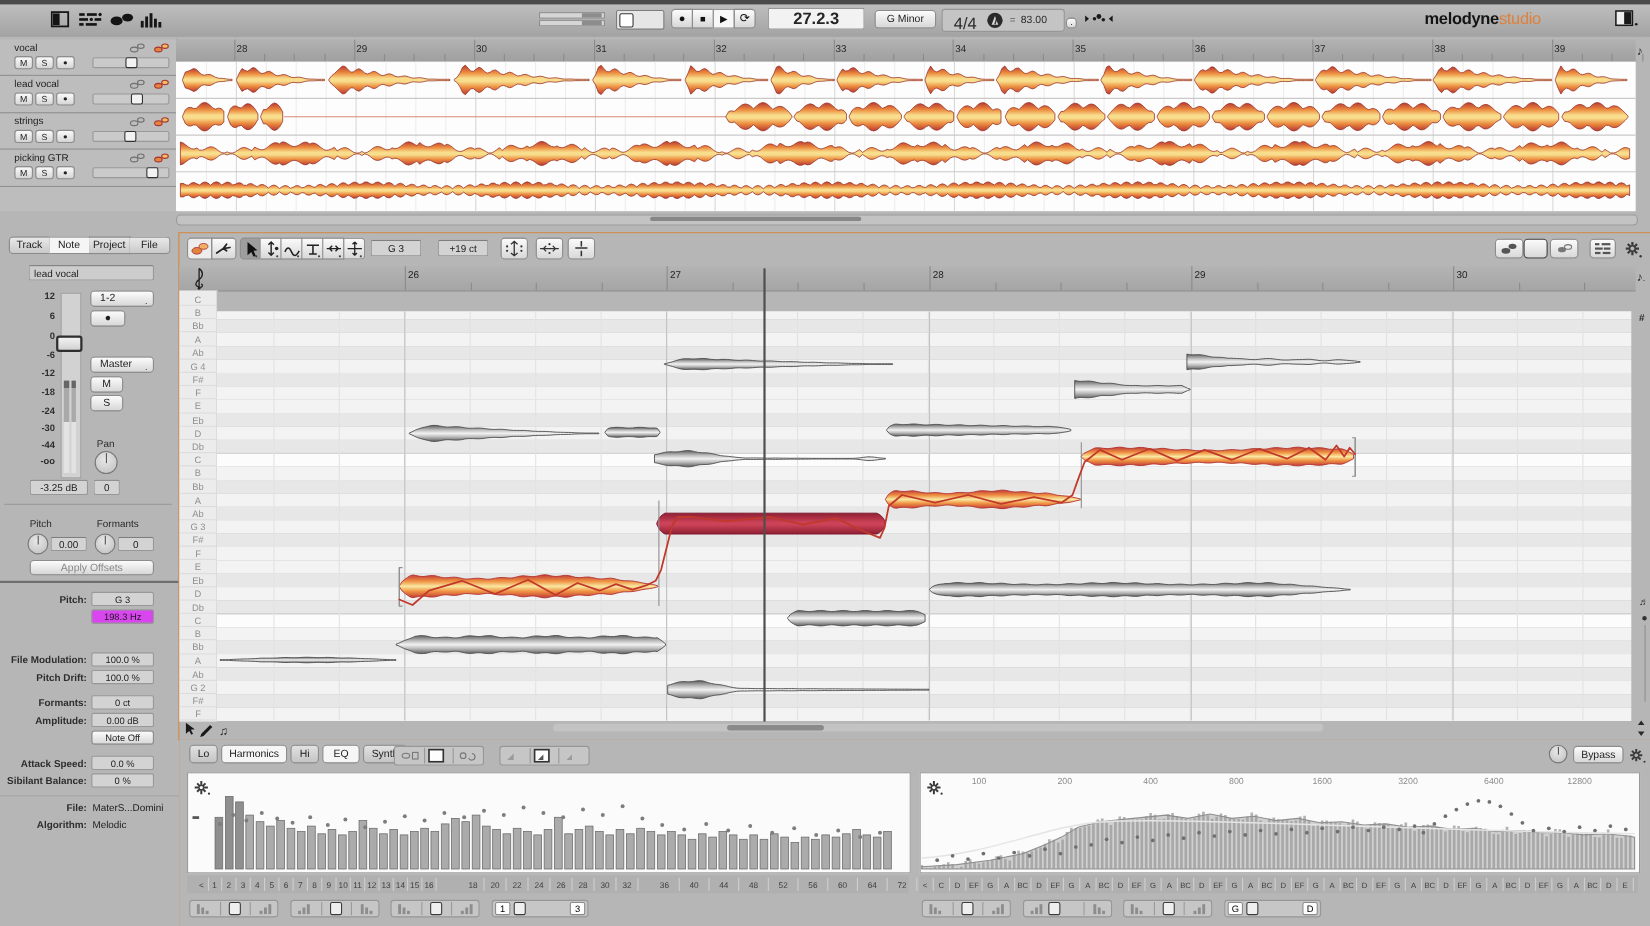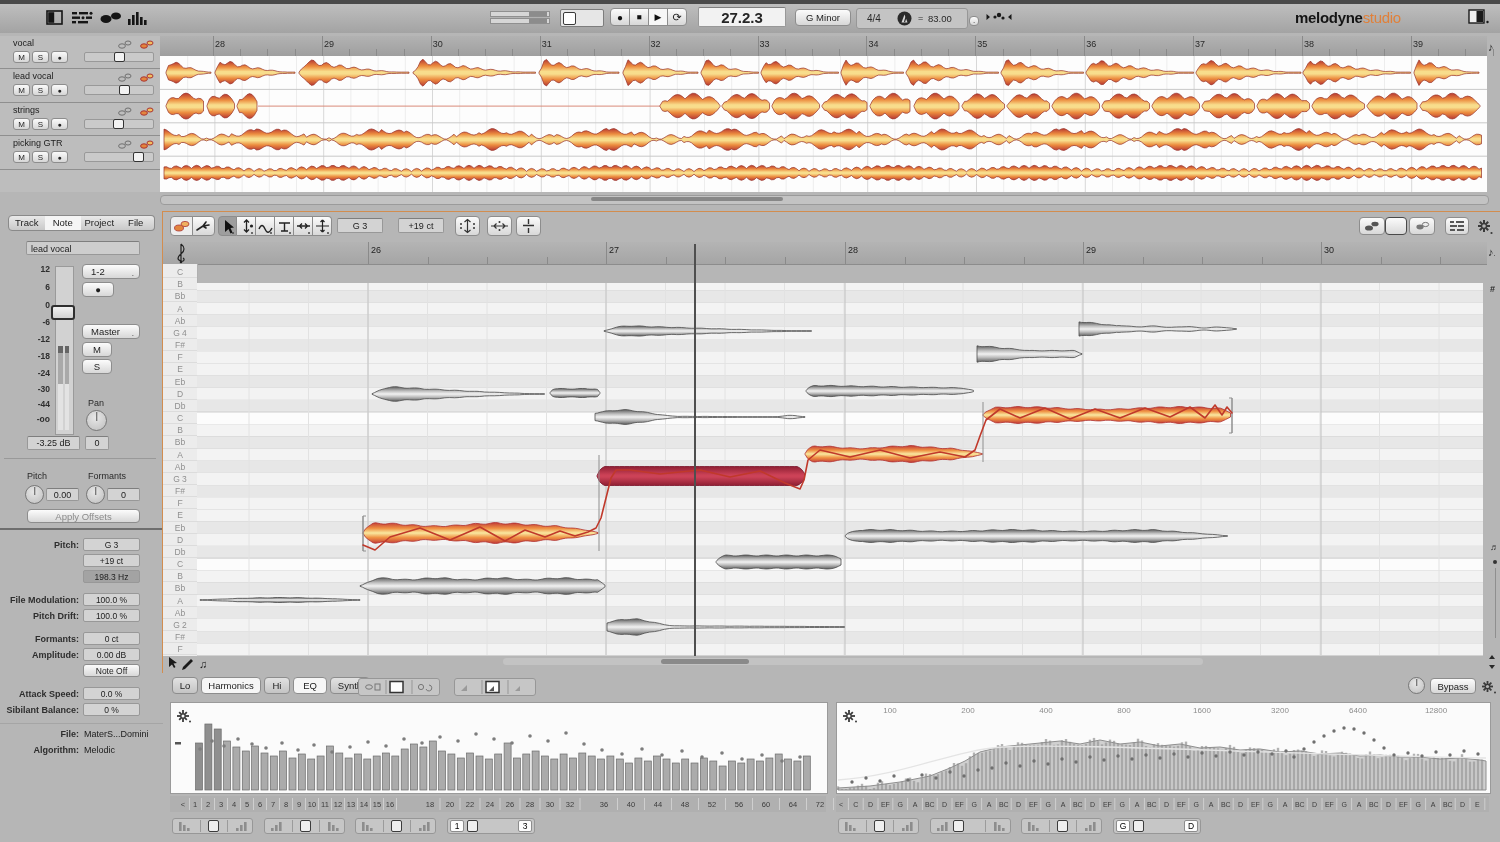--- a/index.html
+++ b/index.html
@@ -79,21 +79,21 @@
 
     <div class="abs" style="left:610px;top:8px">
       <div class="btn" style="left:0;top:0;width:20px;height:18px;border-radius:4px 0 0 4px"><span style="color:#111;font-size:10px;line-height:17px">●</span></div>
       <div class="btn" style="left:19px;top:0;width:20px;height:18px;border-radius:0"><span style="color:#111;font-size:8.5px;line-height:17px">■</span></div>
       <div class="btn" style="left:38px;top:0;width:20px;height:18px;border-radius:0;background:#f7f7f7"><span style="color:#111;font-size:9px;line-height:17px">▶</span></div>
       <div class="btn" style="left:57px;top:0;width:20px;height:18px;border-radius:0 4px 4px 0"><span style="color:#111;font-size:11px;line-height:16px">⟳</span></div>
     </div>
     <div class="fieldv" style="left:698px;top:7px;width:88px;height:20px;background:#f2f2f2;font-size:15px;font-weight:bold;line-height:19px;color:#252525">27.2.3</div>
     <div class="btn" style="left:795px;top:9px;width:56px;height:17px;line-height:16px">G Minor</div>
     <div class="abs" style="left:856px;top:8px;width:110px;height:19px;background:#c4c4c4;border:1px solid #979797;border-radius:3px">
-      <span class="lbl" style="left:10px;top:4px;font-size:10px">4/4</span>
+      <span class="lbl" style="left:10px;top:4px;font-size:15px">4/4</span>
       <svg class="abs" style="left:40px;top:2px" width="15" height="15">
         <circle cx="7.5" cy="7.5" r="7" fill="#2a2a2a"></circle>
           <path d="M4.5,11.5 L7.5,3.5 L10.5,11.5 Z" fill="#d8d8d8"></path>
           <line x1="7.5" y1="11" x2="9.5" y2="4.5" stroke="#2a2a2a" stroke-width="1.2"></line>
       </svg>
       <span class="lbl" style="left:61px;top:4px">=</span>
       <span class="lbl" style="left:71px;top:4px;font-size:9.5px">83.00</span>
     </div>
     <div class="btn" style="left:969px;top:16px;width:10px;height:10px;line-height:7px;font-size:8px">.</div>
     <svg class="abs" style="left:986px;top:10px" width="26" height="14">
@@ -402,21 +402,21 @@
     <div class="knobc" style="left:86px;top:273px;width:19px;height:19px">
         <div class="knobline"></div>
       </div>
     <div class="fieldv" style="left:107px;top:276px;width:33px;height:13px;line-height:12px">0</div>
     <div class="btn" style="left:27px;top:297px;width:113px;height:14px;line-height:13px;color:#8a8a8a">Apply Offsets</div>
     <div class="abs" style="left:0;top:316px;width:163px;height:2px;background:#6e6e6e"></div>
     <div id="inspector">
         <div style="position: absolute; left: 0px; top: 328px; width: 79px; text-align: right; font-size: 9px; font-weight: bold; color: rgb(46, 46, 46);">Pitch:</div>
         <div style="position: absolute; left: 83px; top: 326px; width: 57px; height: 13px; background: rgb(211, 211, 211); border: 1px solid rgb(152, 152, 152); border-radius: 2px; font-size: 8.5px; text-align: center; line-height: 12px; color: rgb(28, 28, 28); box-sizing: border-box;">G 3</div>
         <div style="position: absolute; left: 83px; top: 342px; width: 57px; height: 13px; background: rgb(211, 211, 211); border: 1px solid rgb(152, 152, 152); border-radius: 2px; font-size: 8.5px; text-align: center; line-height: 12px; color: rgb(28, 28, 28); box-sizing: border-box;">+19 ct</div>
-        <div style="position: absolute; left: 83px; top: 358px; width: 57px; height: 13px; background: #a3a3a3; border: 1px solid rgb(152, 152, 152); border-radius: 2px; font-size: 8.5px; text-align: center; line-height: 12px; color: rgb(28, 28, 28); box-sizing: border-box;">198.3 Hz</div>
+        <div style="position: absolute; left: 83px; top: 342px; width: 57px; height: 13px; background: #d946ef; border: 1px solid rgb(152, 152, 152); border-radius: 2px; font-size: 8.5px; text-align: center; line-height: 12px; color: rgb(28, 28, 28); box-sizing: border-box;">198.3 Hz</div>
         <div style="position: absolute; left: 0px; top: 383px; width: 79px; text-align: right; font-size: 9px; font-weight: bold; color: rgb(46, 46, 46);">File Modulation:</div>
         <div style="position: absolute; left: 83px; top: 381px; width: 57px; height: 13px; background: rgb(211, 211, 211); border: 1px solid rgb(152, 152, 152); border-radius: 2px; font-size: 8.5px; text-align: center; line-height: 12px; color: rgb(28, 28, 28); box-sizing: border-box;">100.0 %</div>
         <div style="position: absolute; left: 0px; top: 399px; width: 79px; text-align: right; font-size: 9px; font-weight: bold; color: rgb(46, 46, 46);">Pitch Drift:</div>
         <div style="position: absolute; left: 83px; top: 397px; width: 57px; height: 13px; background: rgb(211, 211, 211); border: 1px solid rgb(152, 152, 152); border-radius: 2px; font-size: 8.5px; text-align: center; line-height: 12px; color: rgb(28, 28, 28); box-sizing: border-box;">100.0 %</div>
         <div style="position: absolute; left: 0px; top: 422px; width: 79px; text-align: right; font-size: 9px; font-weight: bold; color: rgb(46, 46, 46);">Formants:</div>
         <div style="position: absolute; left: 83px; top: 420px; width: 57px; height: 13px; background: rgb(211, 211, 211); border: 1px solid rgb(152, 152, 152); border-radius: 2px; font-size: 8.5px; text-align: center; line-height: 12px; color: rgb(28, 28, 28); box-sizing: border-box;">0 ct</div>
         <div style="position: absolute; left: 0px; top: 438px; width: 79px; text-align: right; font-size: 9px; font-weight: bold; color: rgb(46, 46, 46);">Amplitude:</div>
         <div style="position: absolute; left: 83px; top: 436px; width: 57px; height: 13px; background: rgb(211, 211, 211); border: 1px solid rgb(152, 152, 152); border-radius: 2px; font-size: 8.5px; text-align: center; line-height: 12px; color: rgb(28, 28, 28); box-sizing: border-box;">0.00 dB</div>
         <div style="position: absolute; left: 83px; top: 452px; width: 57px; height: 13px; background: linear-gradient(rgb(251, 251, 251), rgb(216, 216, 216)); border: 1px solid rgb(141, 141, 141); border-radius: 3px; font-size: 8.5px; text-align: center; line-height: 12px; color: rgb(28, 28, 28); box-sizing: border-box;">Note Off</div>
         <div style="position: absolute; left: 0px; top: 477px; width: 79px; text-align: right; font-size: 9px; font-weight: bold; color: rgb(46, 46, 46);">Attack Speed:</div>

